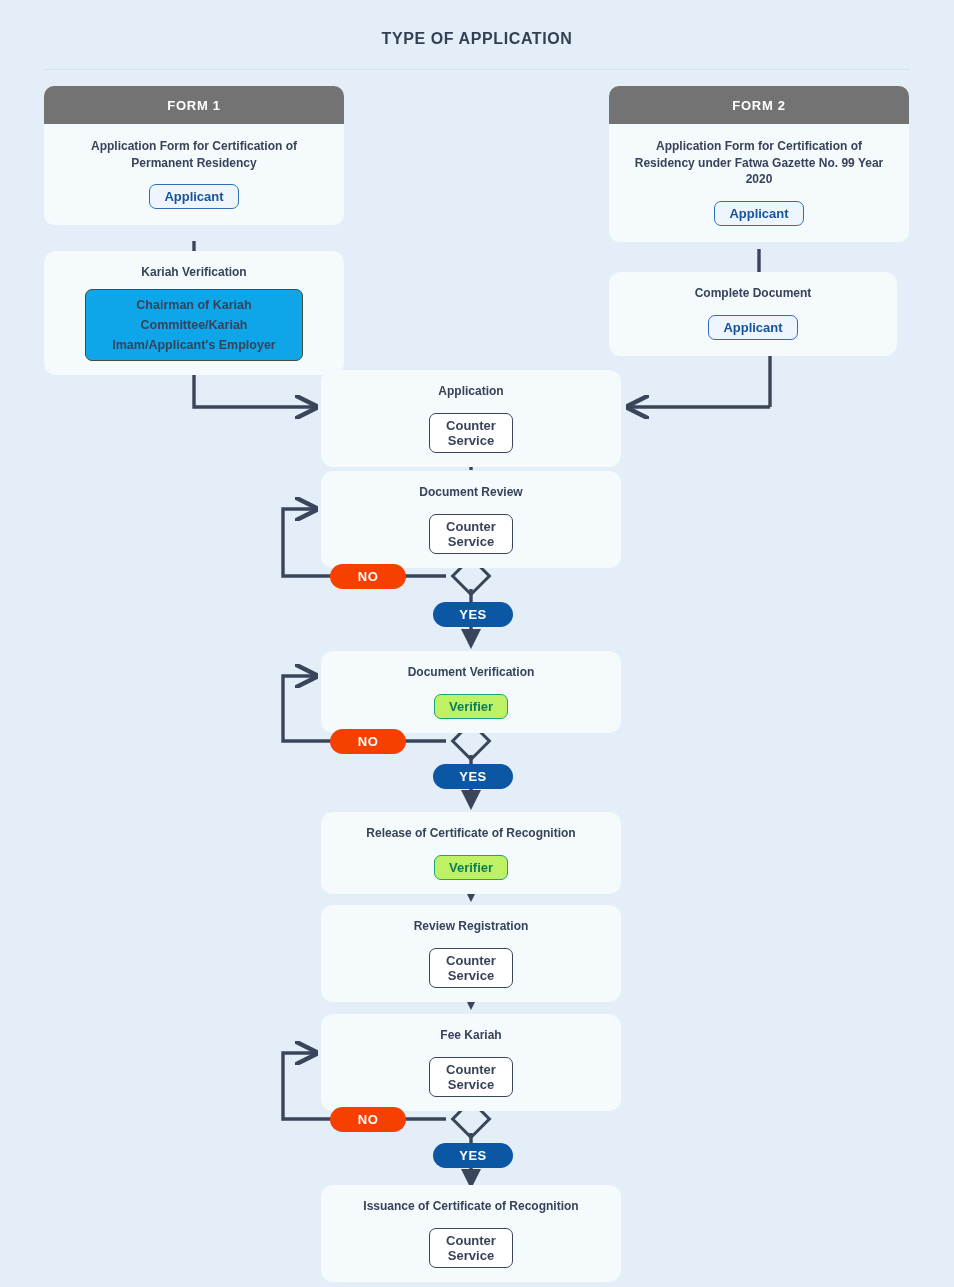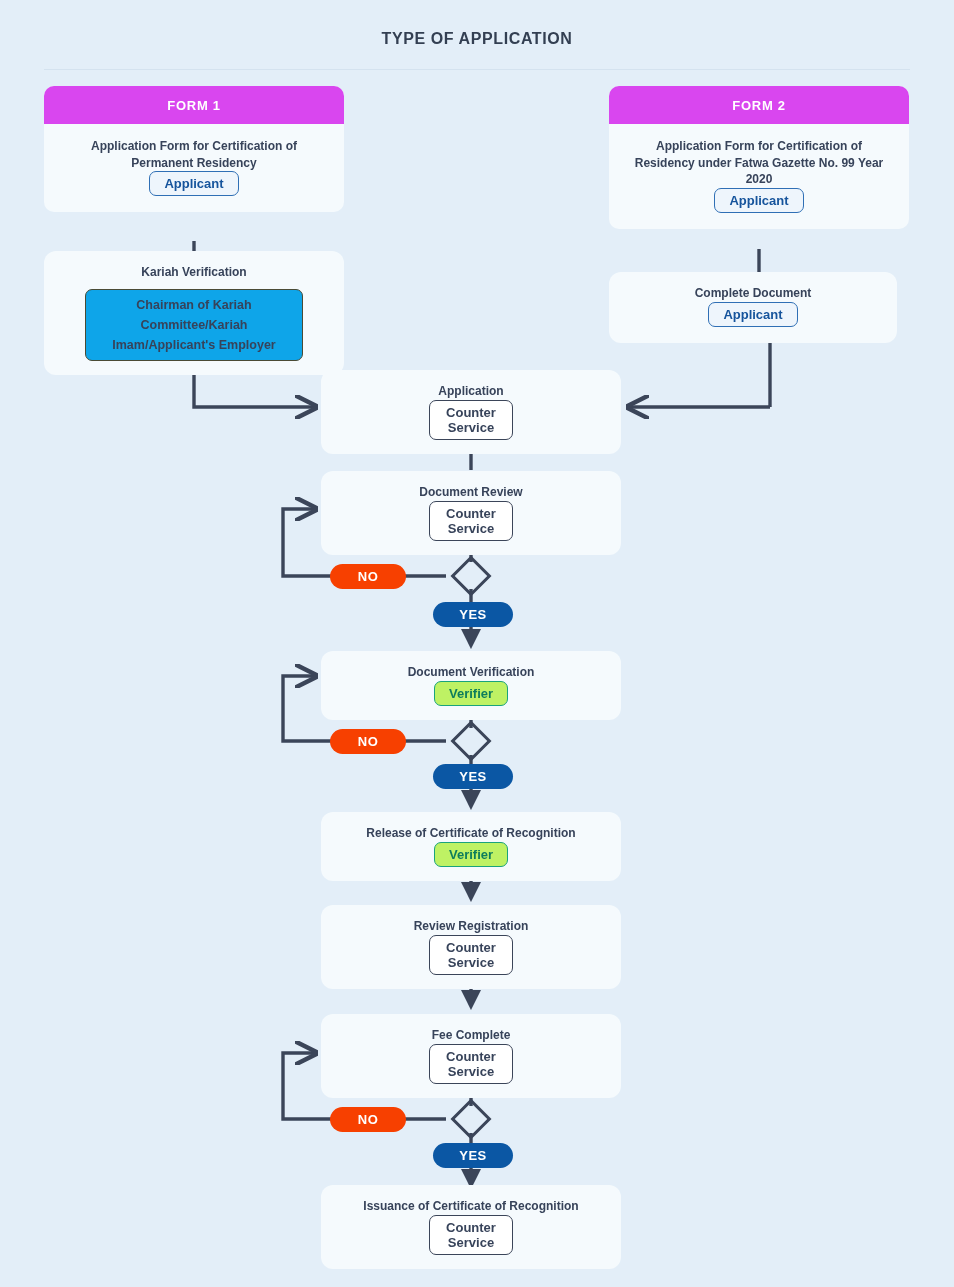--- a/index.html
+++ b/index.html
@@ -56,21 +56,21 @@
   }
   .form-col {
     position: absolute;
     width: 300px;
     border-radius: 10px;
     overflow: hidden;
     background: #f5fafd;
   }
   .form-head {
     height: 38px;
-    background: #d946ef;
+    background: #737373;
     color: #ffffff;
     font-size: 13px;
     font-weight: bold;
     letter-spacing: 0.7px;
     display: flex;
     align-items: center;
     justify-content: center;
   }
   .form-body {
     padding: 14px 16px 16px 16px;
@@ -115,21 +115,21 @@
     background: #0ea5e9;
     border: 1.6px solid #4a4b35;
     color: #37435a;
     border-radius: 7px;
     padding: 5px 8px;
     font-size: 12.5px;
     font-weight: bold;
     line-height: 20px;
   }
   .pill-wrap {
-    margin-top: 0;
+    margin-top: 13px;
     display: flex;
     justify-content: center;
   }
   
   .badge {
     position: absolute;
     border-radius: 13px;
     color: #ffffff;
     font-size: 13px;
     font-weight: bold;
@@ -285,21 +285,21 @@
 
   <div class="card proc" style="left:321px; top:905px;">
     <div class="node-title">Review Registration</div>
     <div class="pill-wrap">
       <span class="pill pill-counter" style="white-space:pre-line;">Counter
 Service</span>
     </div>
   </div>
 
   <div class="card proc" style="left:321px; top:1014px;">
-    <div class="node-title">Fee Complete</div>
+    <div class="node-title">Fee Kariah</div>
     <div class="pill-wrap">
       <span class="pill pill-counter" style="white-space:pre-line;">Counter
 Service</span>
     </div>
   </div>
   <div class="badge badge-no" style="left:330px; top:1107px;">NO</div>
   <div class="badge badge-yes" style="left:433px; top:1143px;">YES</div>
 
   <div class="card proc" style="left:321px; top:1185px;">
     <div class="node-title">Issuance of Certificate of Recognition</div>

